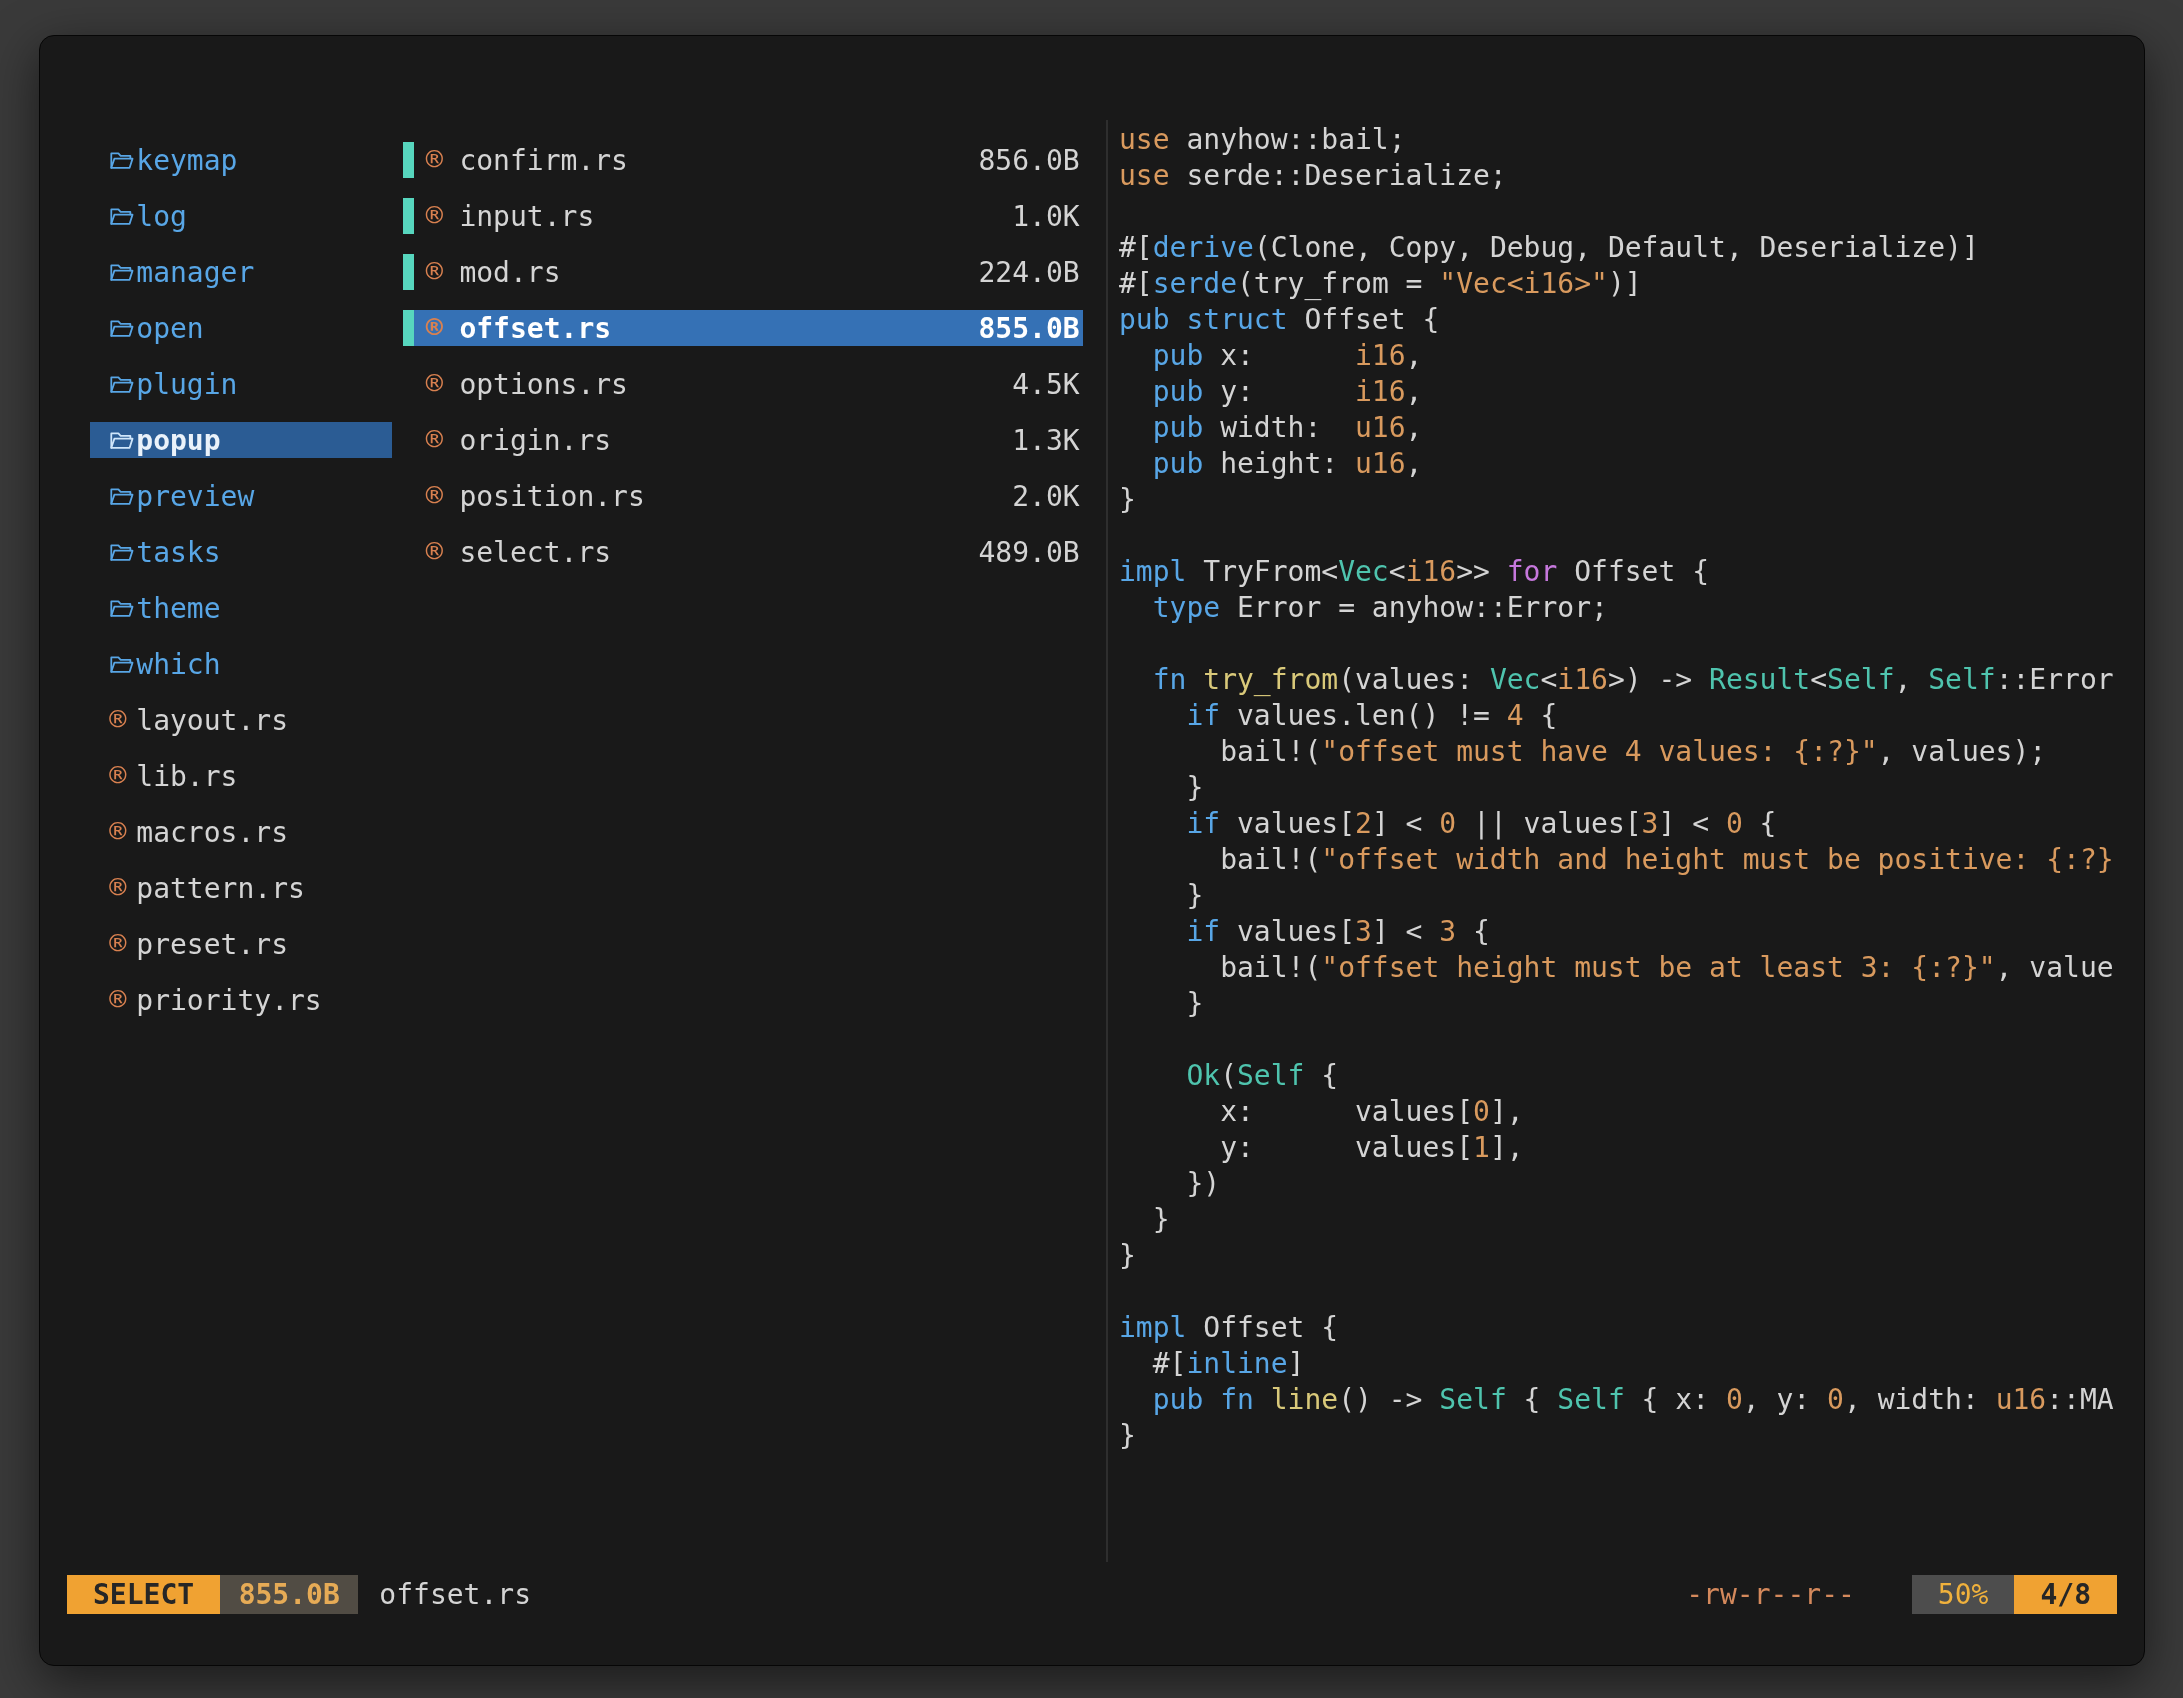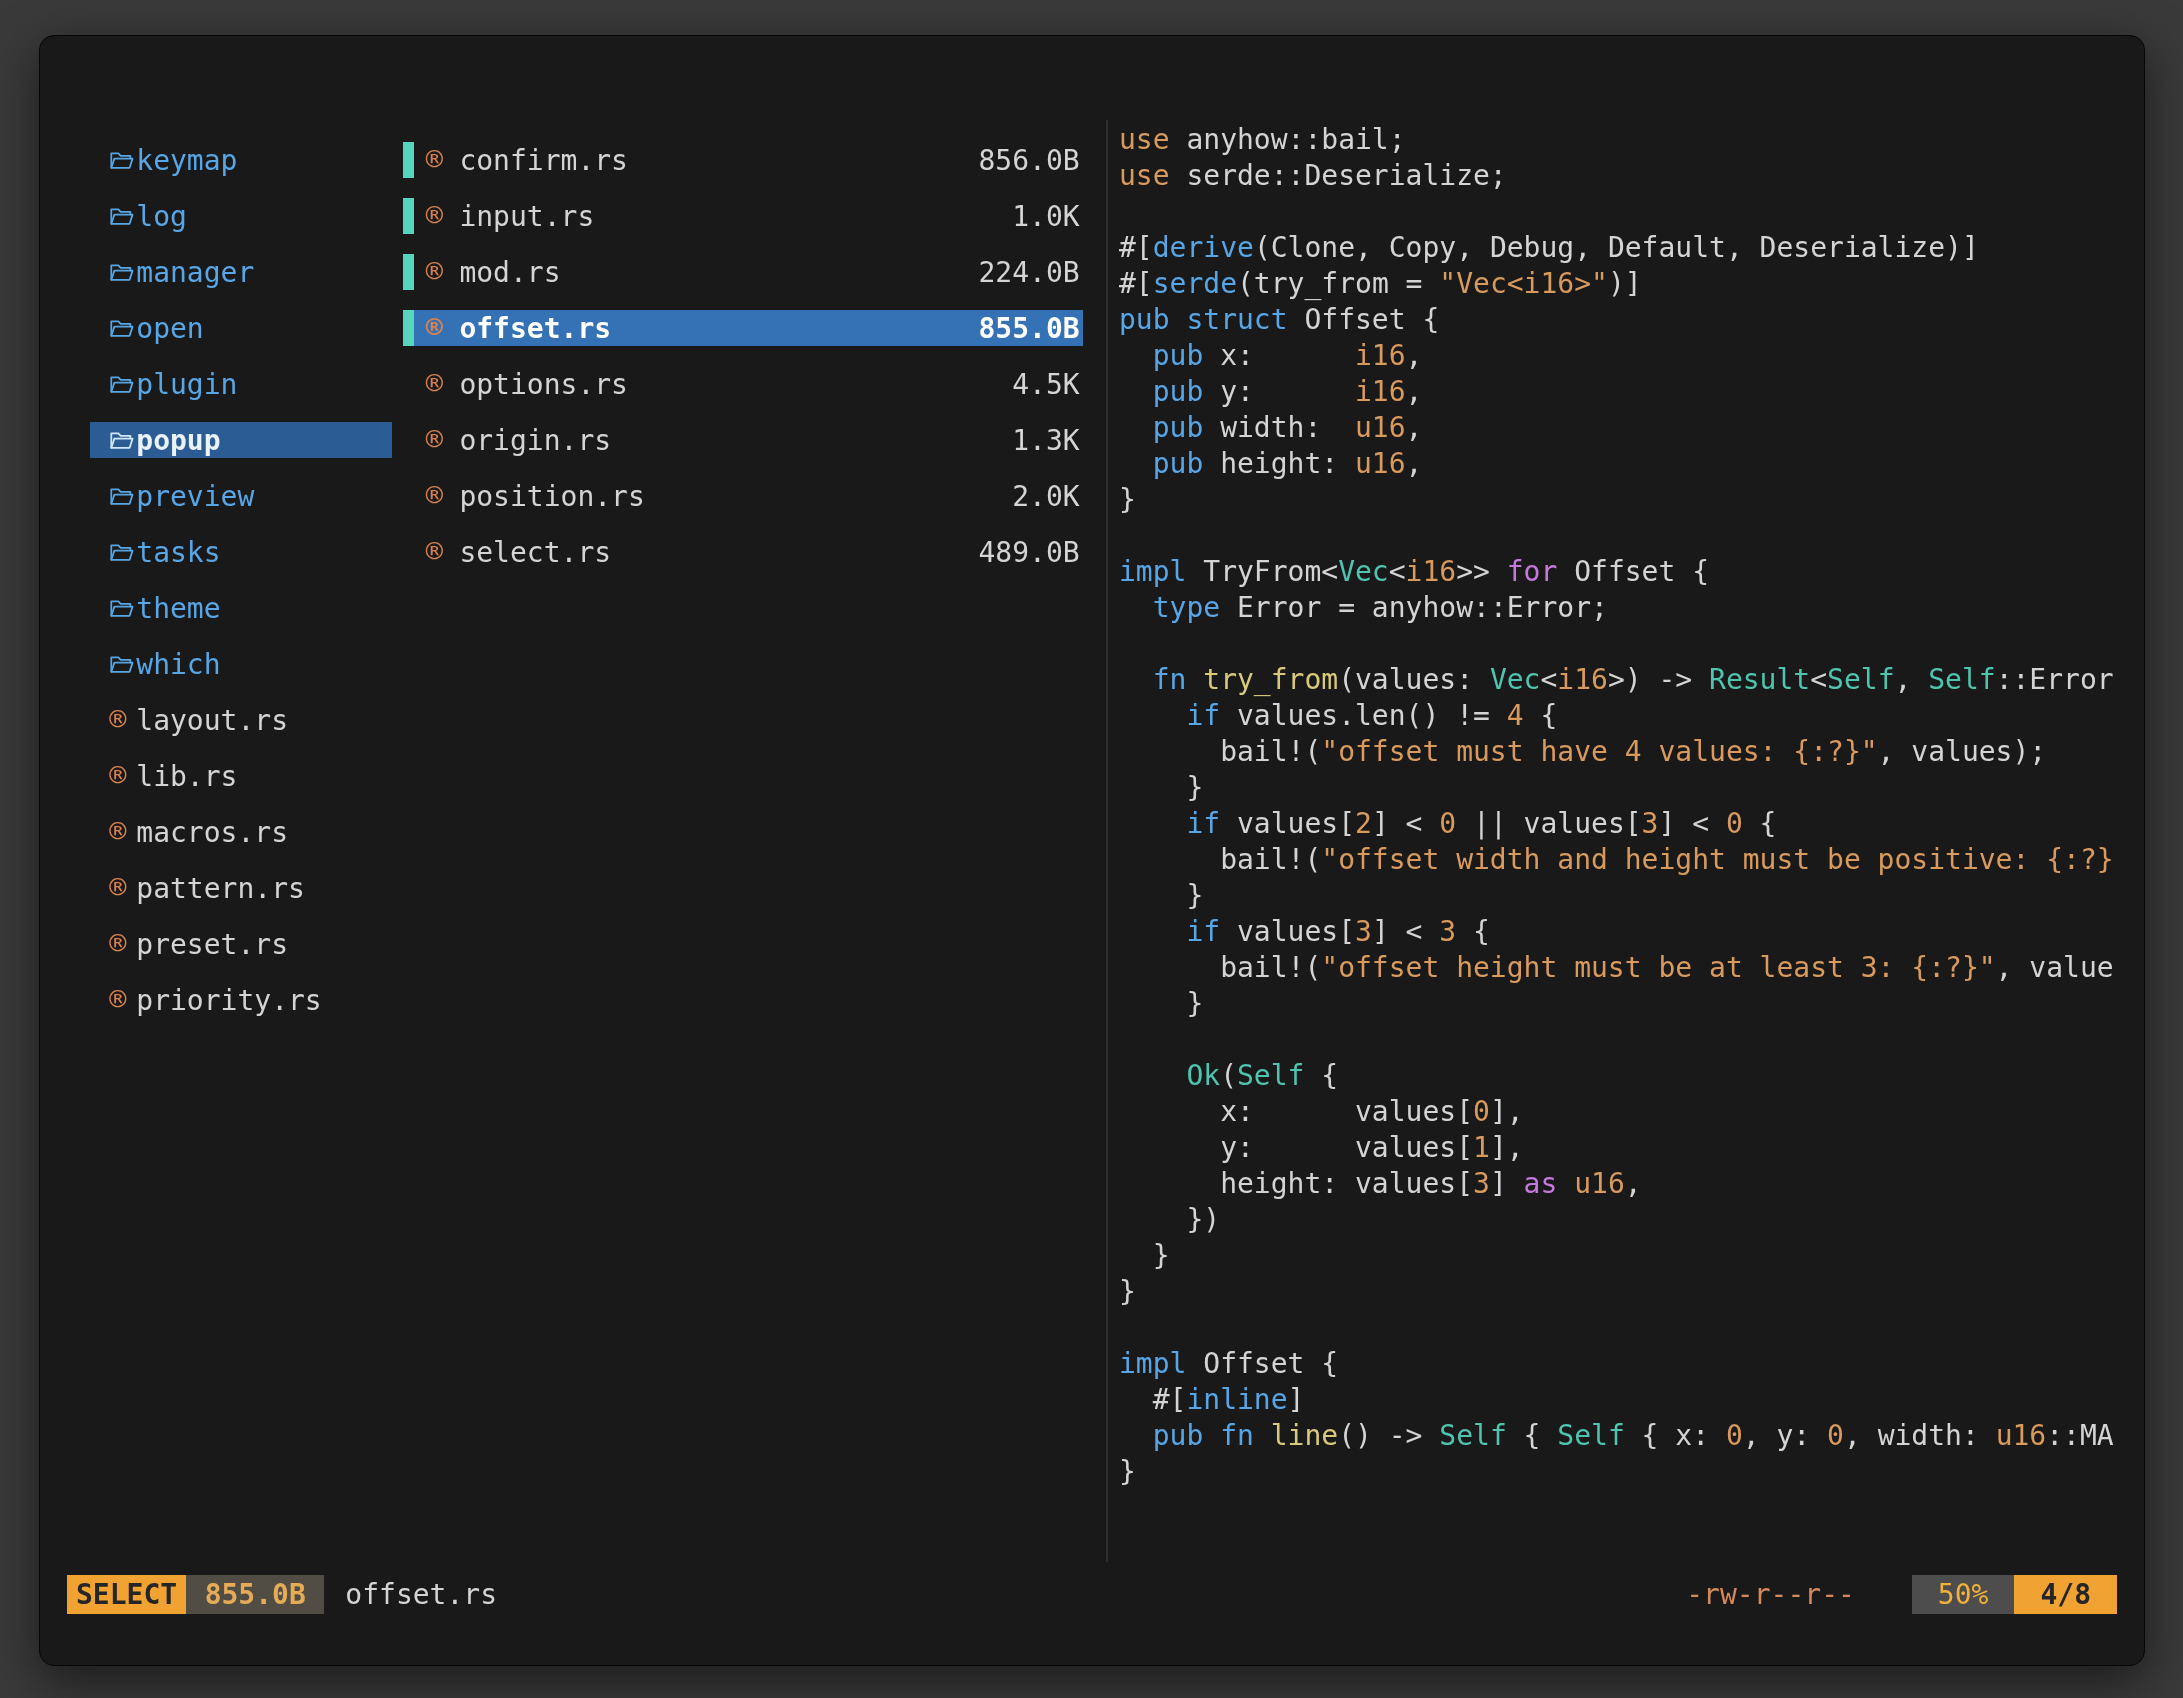--- a/index.html
+++ b/index.html
@@ -49,21 +49,21 @@
   .code-line{height:36px;line-height:36px;font-size:28px;white-space:pre;overflow:hidden;color:var(--fg);}
   .tok-w{color:var(--fg);} .tok-b{color:var(--blue);} .tok-o{color:var(--orange);}
   .tok-t{color:var(--teal);} .tok-m{color:var(--magenta);} .tok-y{color:var(--yellow);}
 
   .statusbar{
     position:absolute;left:27px;right:27px;top:1539px;height:39px;
     display:flex;justify-content:space-between;align-items:stretch;font-size:28px;
   }
   .sb-left,.sb-right{display:flex;align-items:stretch;}
   .statusbar span{display:flex;align-items:center;}
-  .sb-mode{background:var(--status_orange);color:var(--status_dark);font-weight:bold;padding:0 9px;}
+  .sb-mode{background:var(--status_orange);color:var(--status_dark);font-weight:bold;padding:0 26px;}
   .sb-size{background:var(--size_badge_bg);color:var(--size_badge_fg);font-weight:bold;padding:0 18.5px;}
   .sb-file{color:var(--fg);margin-left:21px;}
   .sb-perms{color:var(--perms_fg);margin-right:30px;}
   .sb-pct{background:var(--pct_bg);color:var(--pct_fg);padding:0 26px;margin-left:27px;}
   .sb-pos{background:var(--status_orange);color:var(--status_dark);font-weight:bold;padding:0 26px;}
 </style>
 </head>
 <body>
 
 <div class="screen">
@@ -258,21 +258,20 @@
         <div class="code-line"><span class="tok-b">    if</span><span class="tok-w"> values[</span><span class="tok-o">2</span><span class="tok-w">] &lt; </span><span class="tok-o">0</span><span class="tok-w"> || values[</span><span class="tok-o">3</span><span class="tok-w">] &lt; </span><span class="tok-o">0</span><span class="tok-w"> {</span></div>
         <div class="code-line"><span class="tok-w">      bail!(</span><span class="tok-o">"offset width and height must be positive: {:?}</span></div>
         <div class="code-line"><span class="tok-w">    }</span></div>
         <div class="code-line"><span class="tok-b">    if</span><span class="tok-w"> values[</span><span class="tok-o">3</span><span class="tok-w">] &lt; </span><span class="tok-o">3</span><span class="tok-w"> {</span></div>
         <div class="code-line"><span class="tok-w">      bail!(</span><span class="tok-o">"offset height must be at least 3: {:?}"</span><span class="tok-w">, value</span></div>
         <div class="code-line"><span class="tok-w">    }</span></div>
         <div class="code-line"></div>
         <div class="code-line"><span class="tok-w">    </span><span class="tok-t">Ok</span><span class="tok-w">(</span><span class="tok-t">Self</span><span class="tok-w"> {</span></div>
         <div class="code-line"><span class="tok-w">      x:      values[</span><span class="tok-o">0</span><span class="tok-w">],</span></div>
         <div class="code-line"><span class="tok-w">      y:      values[</span><span class="tok-o">1</span><span class="tok-w">],</span></div>
-        <div class="code-line"><span class="tok-w">      height: values[</span><span class="tok-o">3</span><span class="tok-w">] </span><span class="tok-m">as</span><span class="tok-w"> </span><span class="tok-o">u16</span><span class="tok-w">,</span></div>
         <div class="code-line"><span class="tok-w">    })</span></div>
         <div class="code-line"><span class="tok-w">  }</span></div>
         <div class="code-line"><span class="tok-w">}</span></div>
         <div class="code-line"></div>
         <div class="code-line"><span class="tok-b">impl</span><span class="tok-w"> Offset {</span></div>
         <div class="code-line"><span class="tok-w">  #[</span><span class="tok-b">inline</span><span class="tok-w">]</span></div>
         <div class="code-line"><span class="tok-b">  pub fn</span><span class="tok-y"> line</span><span class="tok-w">() -&gt; </span><span class="tok-t">Self</span><span class="tok-w"> { </span><span class="tok-t">Self</span><span class="tok-w"> { x: </span><span class="tok-o">0</span><span class="tok-w">, y: </span><span class="tok-o">0</span><span class="tok-w">, width: </span><span class="tok-o">u16</span><span class="tok-w">::MA</span></div>
         <div class="code-line"><span class="tok-w">}</span></div>
       </div>
     <div class="statusbar">

